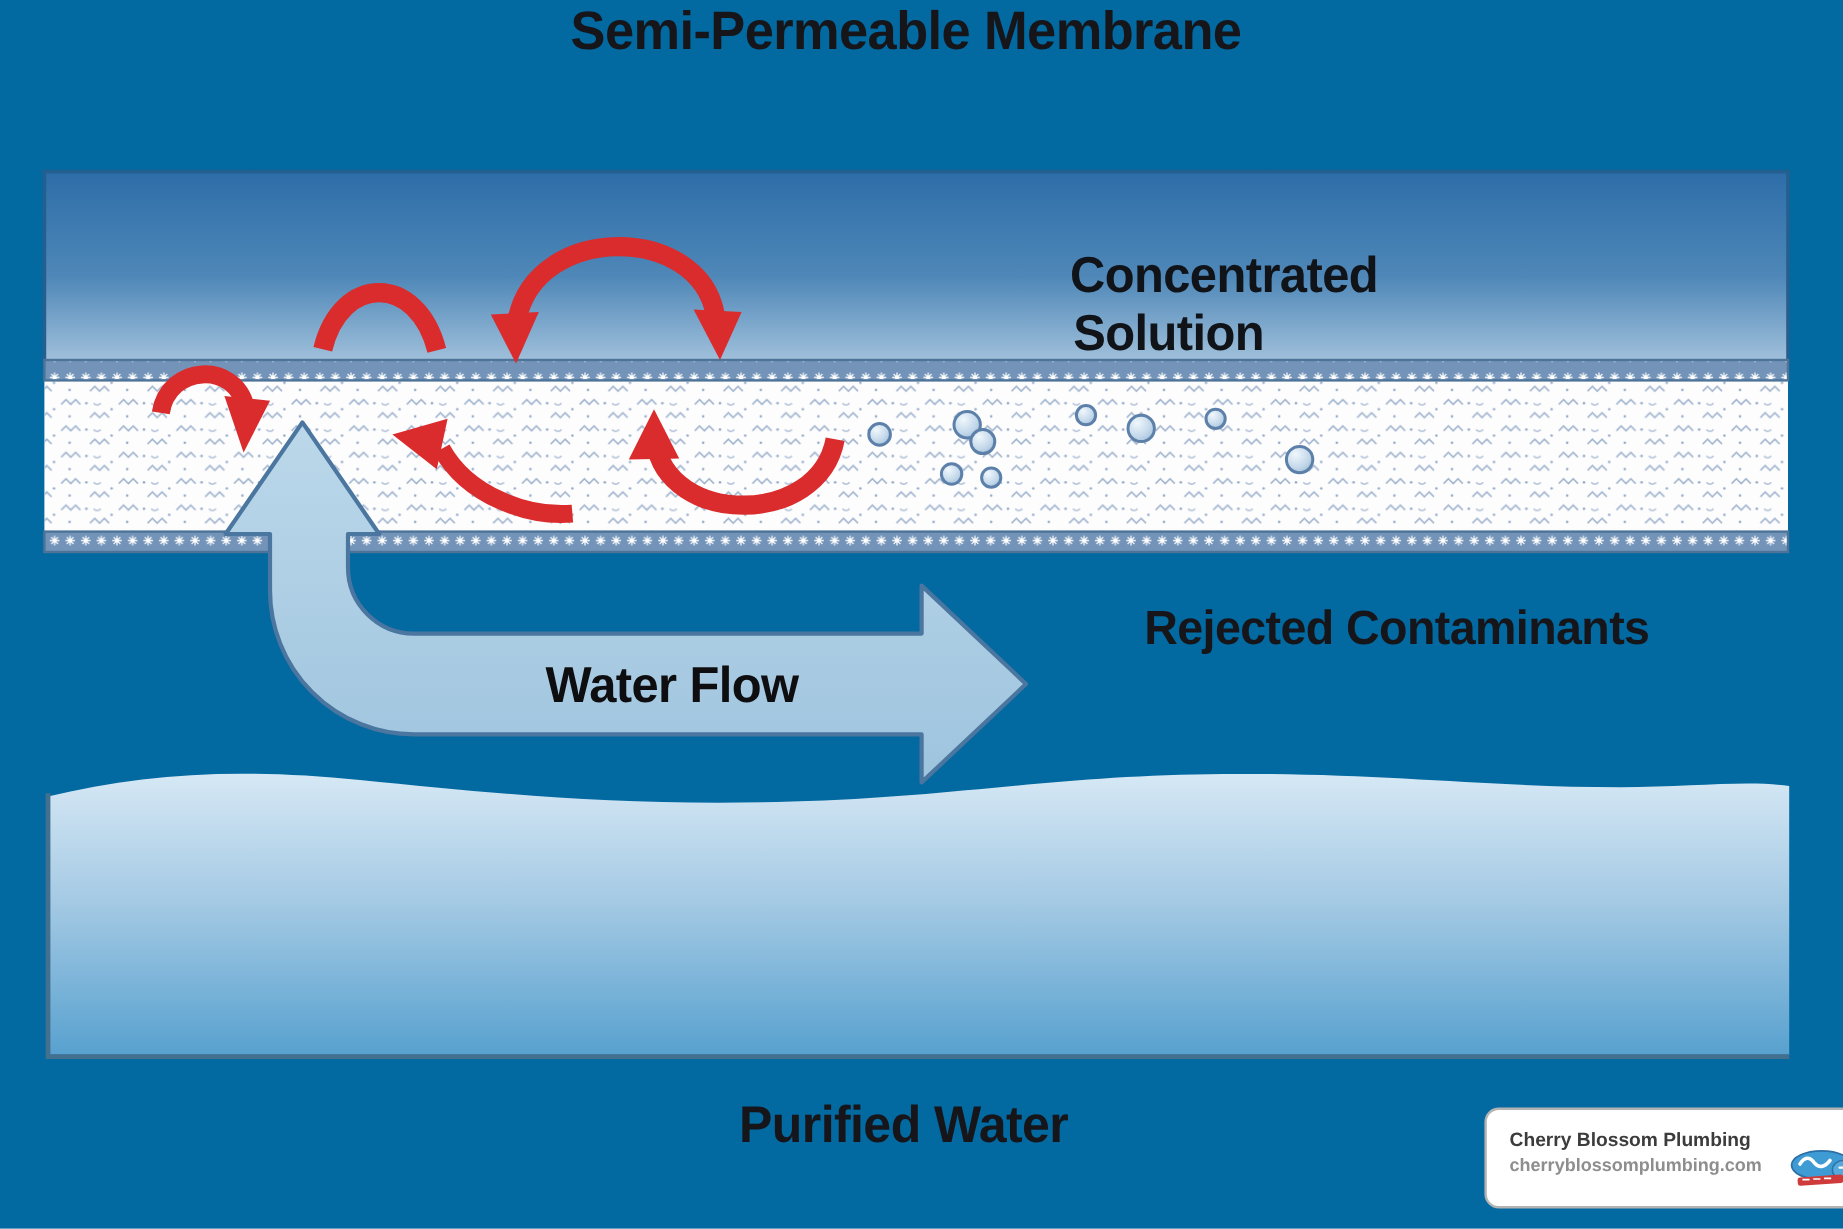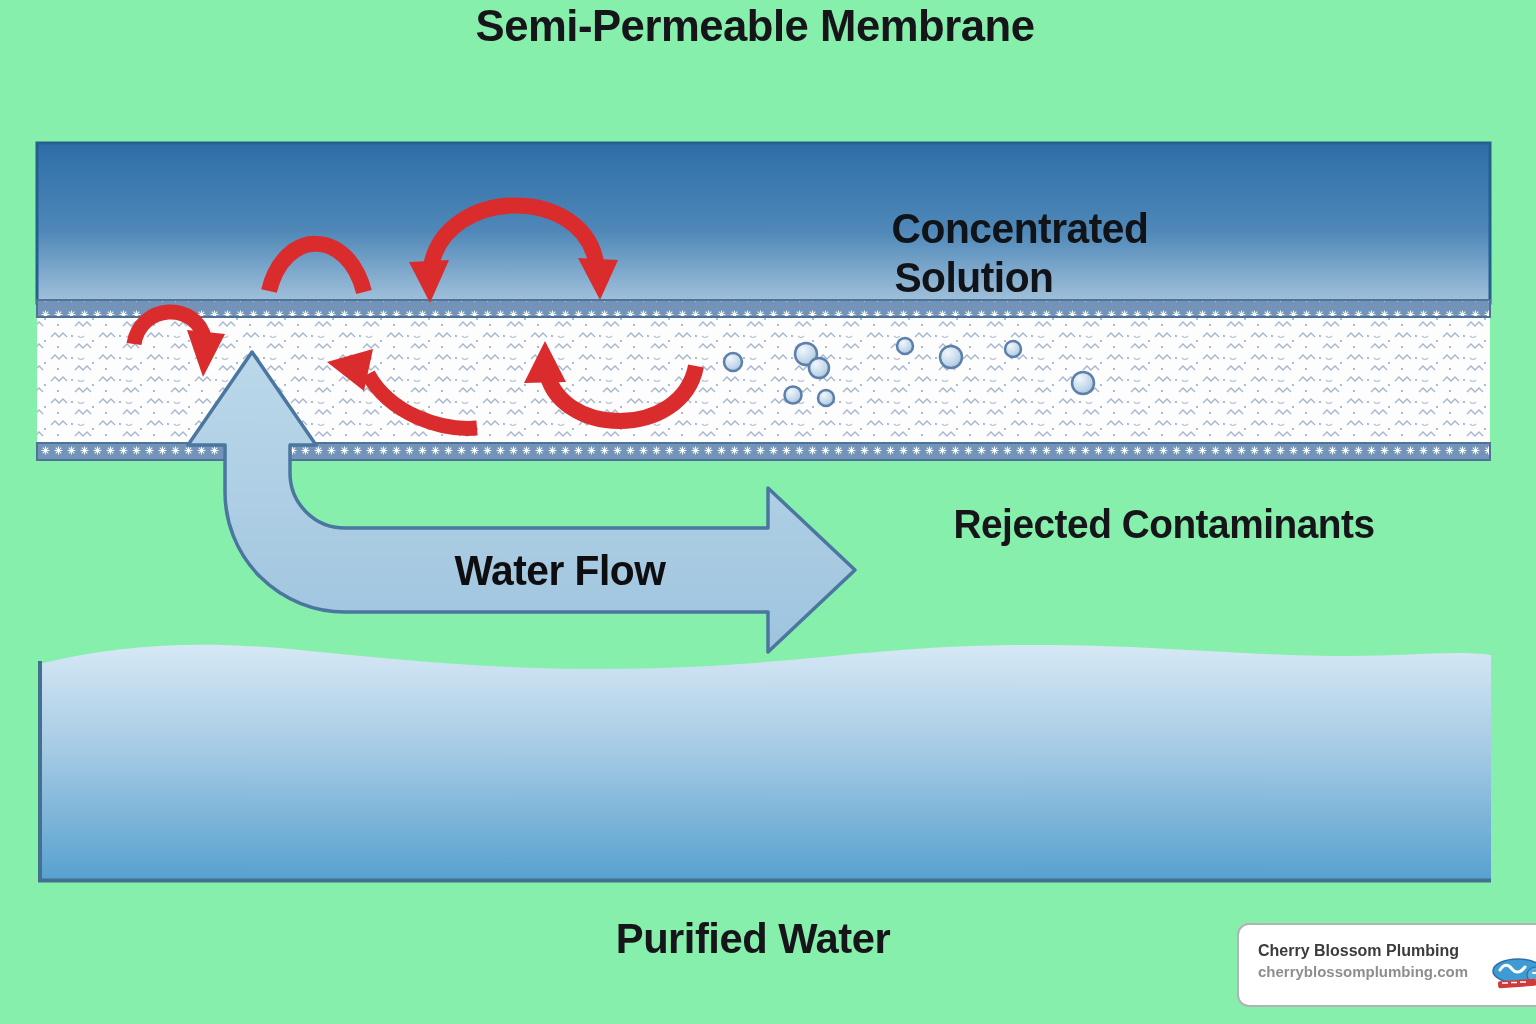--- a/index.html
+++ b/index.html
@@ -1,17 +1,17 @@
 <!DOCTYPE html>
 <html style="--solution-top: #2d6da8; --solution-bottom: #a3c2dc; --solution-border: #24608f; --membrane-strip: #7394b8; --membrane-strip-border: #4e7398; --membrane-texture: #93a9c7; --water-top: #d6e8f5; --water-bottom: #58a1cf; --water-border: #44708f; --flow-arrow-fill: #aed0e6; --flow-arrow-outline: #4a769f; --red-arrow: #da2c2c; --bubble-stroke: #5c80a9;"><head>
 <meta charset="utf-8">
 <style>
   html,body{margin:0;padding:0;background:#ffffff;}
   #stage{
-    position:relative;width:1536px;height:1024px;overflow:hidden;background:#86efac;
+    position:relative;width:1536px;height:1024px;overflow:hidden;background:#0369a1;
     font-family:"Liberation Sans", sans-serif;
   }
   .lbl{
     position:absolute;font-weight:700;color:#16161a;text-align:center;
     letter-spacing:-0.5px;transform:scaleX(0.97);transform-origin:center;
     white-space:nowrap;
   }
   #diagram-title{left:0;top:74;width:1510px;font-size:45px;}
   #concentrated-label{left:770px;top:204px;width:500px;font-size:42px;line-height:49px;color:#101318;}
   #concentrated-label .line2{display:block;margin-right:95px;}

